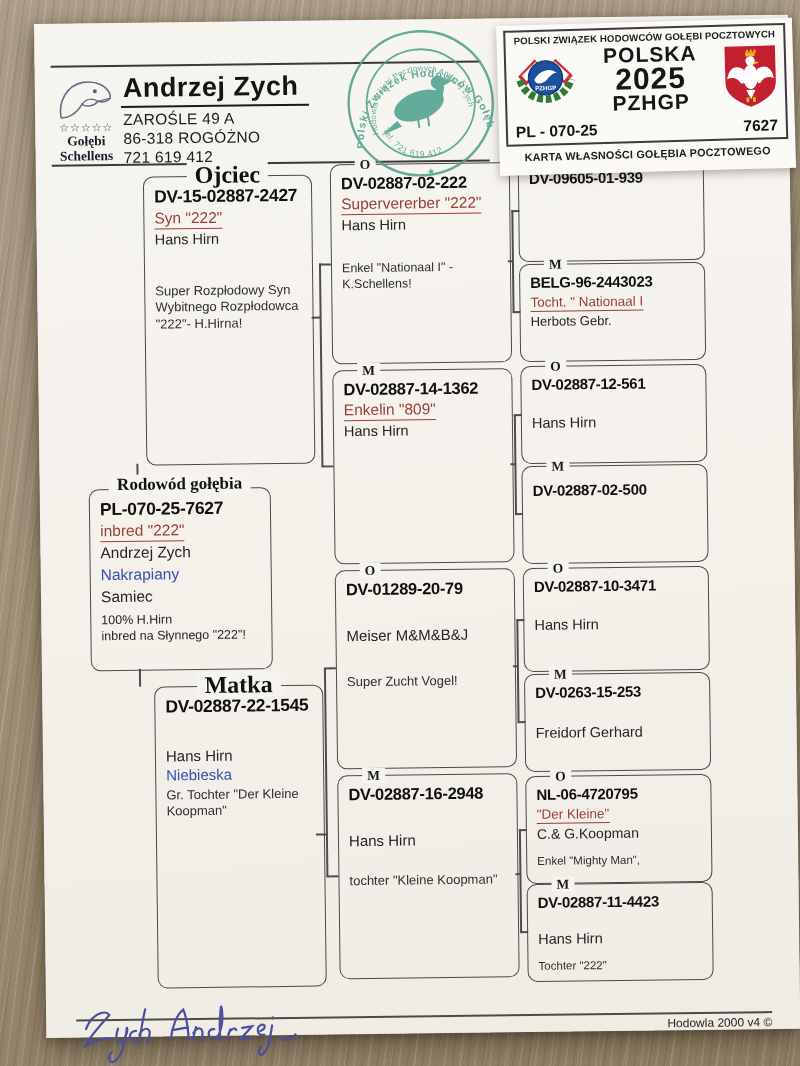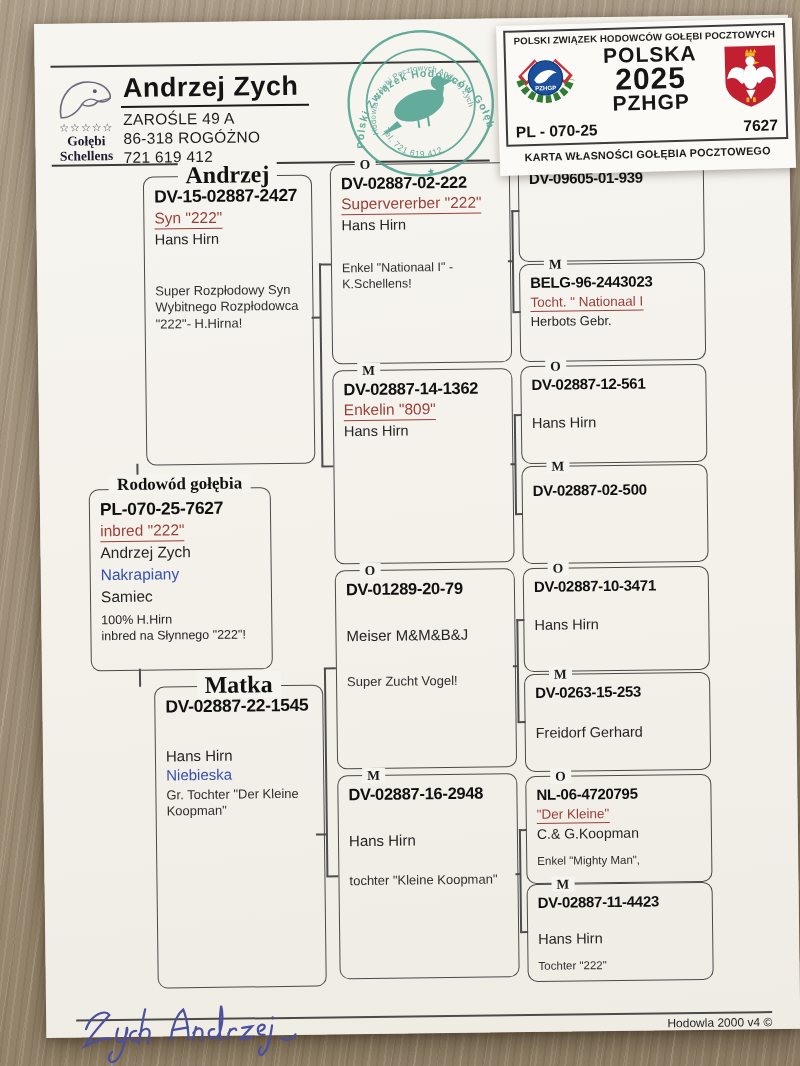--- a/index.html
+++ b/index.html
@@ -139,21 +139,21 @@
     <div class="ln" style="left:475px;top:601px;width:1.6px;height:103px;"></div>
     <div class="ln" style="left:471px;top:647px;width:5px;height:1.6px;"></div>
     <div class="ln" style="left:475px;top:601px;width:8px;height:1.6px;"></div>
     <div class="ln" style="left:475px;top:703px;width:8px;height:1.6px;"></div>
     <div class="ln" style="left:475px;top:811px;width:1.6px;height:103px;"></div>
     <div class="ln" style="left:471px;top:855px;width:5px;height:1.6px;"></div>
     <div class="ln" style="left:475px;top:811px;width:8px;height:1.6px;"></div>
     <div class="ln" style="left:475px;top:913px;width:8px;height:1.6px;"></div>
 
     <div class="pbox" style="left:107px;top:154px;width:167px;height:287px;">
-      <div class="btitle t-big"><span>Andrzej</span></div>
+      <div class="btitle t-big"><span>Ojciec</span></div>
       <div class="bc">
         <div class="ring ring-lg">DV-15-02887-2427</div>
         <div class="mt2"><span class="rname">Syn "222"</span></div>
         <div class="breeder mt2">Hans Hirn</div>
         <div class="note mt36">Super Rozpłodowy Syn
 Wybitnego Rozpłodowca
 "222"- H.Hirna!</div>
       </div>
     </div>
 

